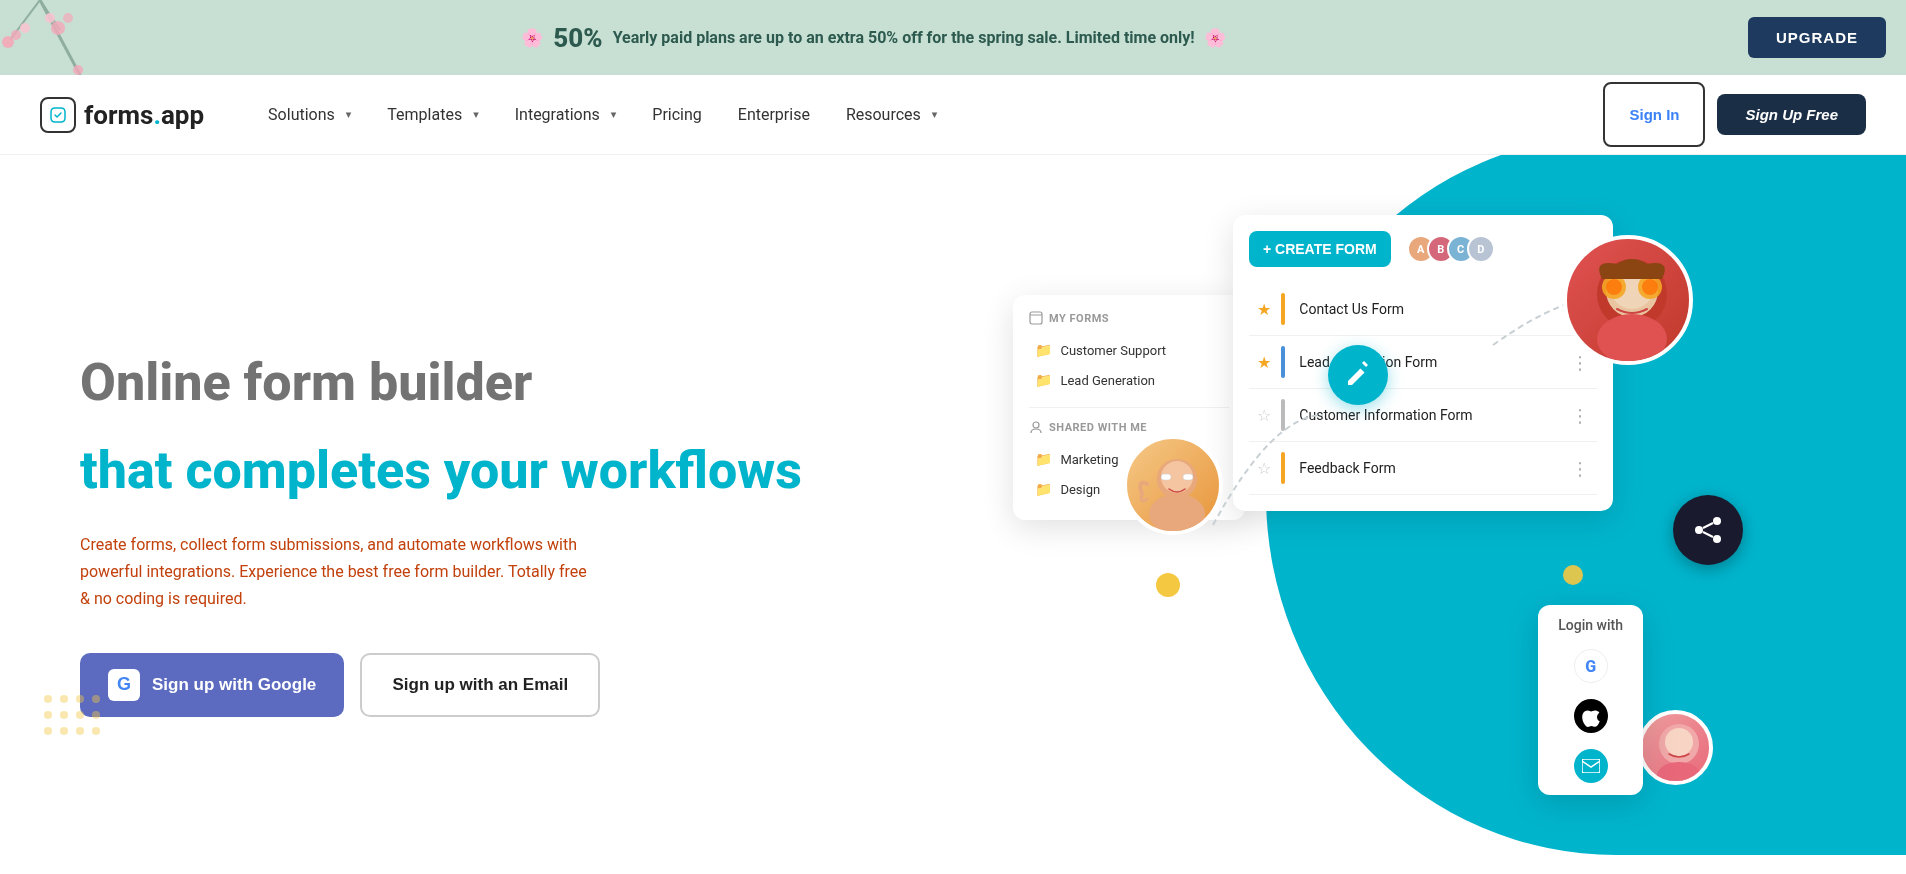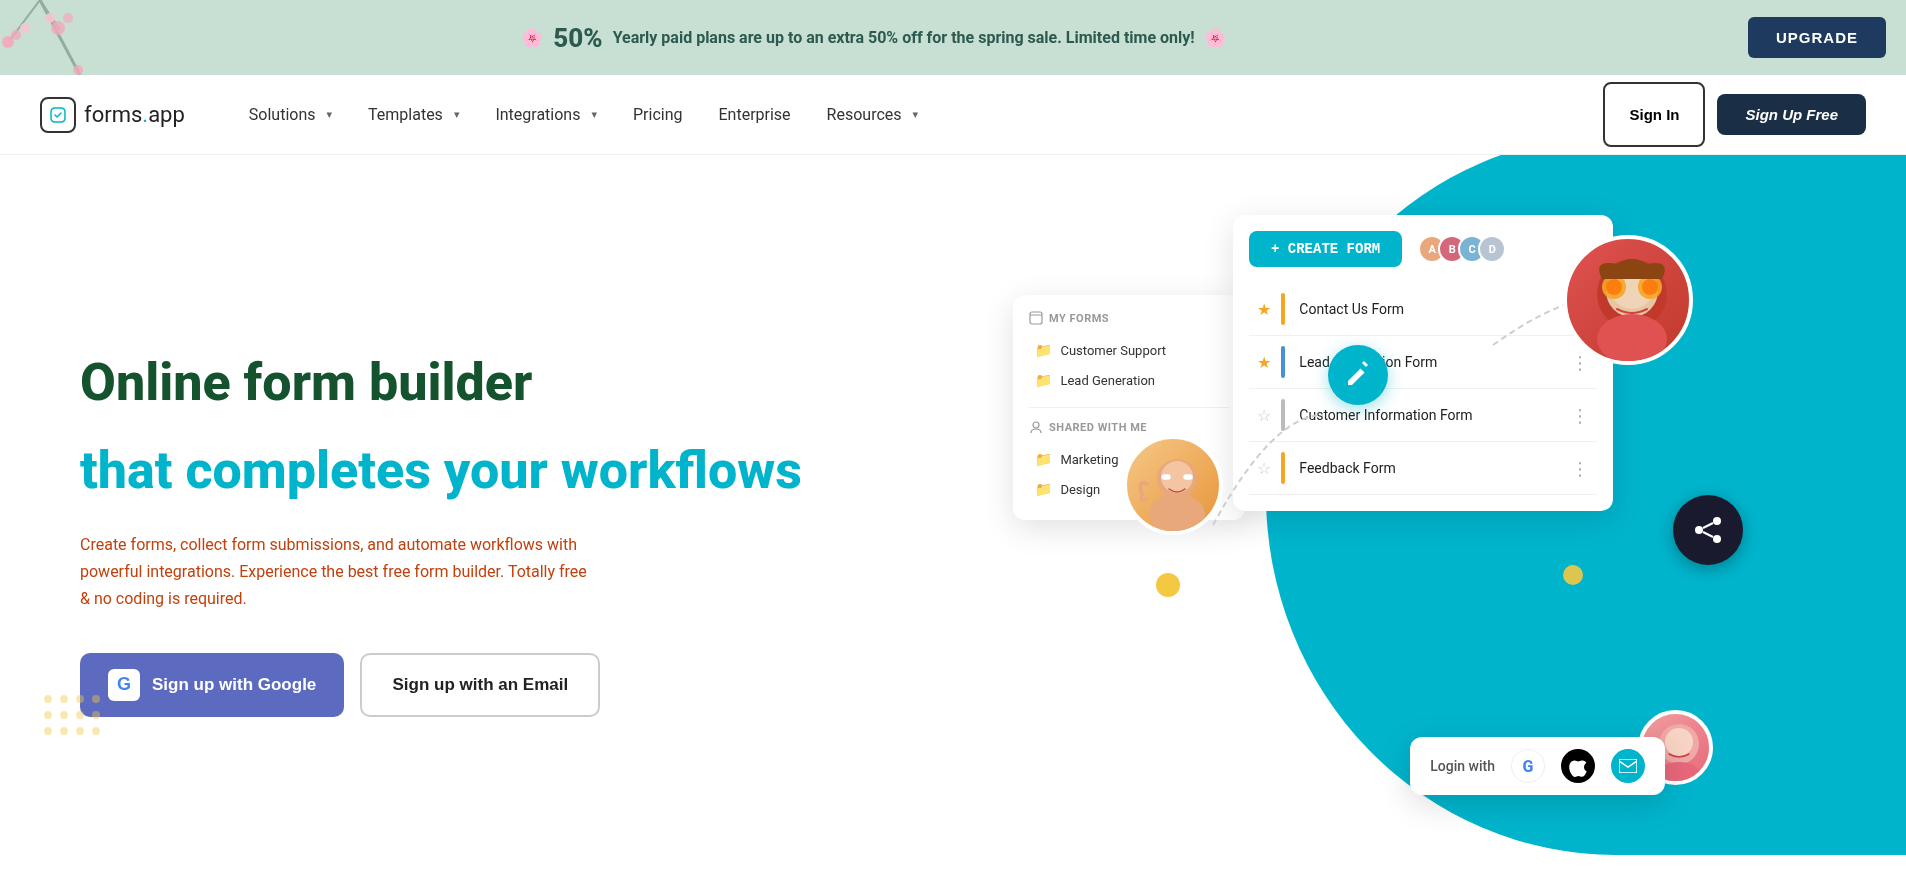--- a/index.html
+++ b/index.html
@@ -76,22 +76,22 @@
       height: 36px;
       border: 2px solid #333;
       border-radius: 8px;
       display: flex;
       align-items: center;
       justify-content: center;
       color: #00b4cc;
       font-size: 18px;
     }
     .logo-text {
-      font-size: 22px;
-      font-weight: 400;
+      font-size: 26px;
+      font-weight: 700;
       color: #222;
     }
     .logo-text span { color: #00b4cc; }
     .nav-links {
       display: flex;
       align-items: center;
       gap: 8px;
       flex: 1;
     }
     .nav-item {
@@ -107,21 +107,21 @@
     }
     .nav-item .chevron { font-size: 11px; color: #666; }
     .nav-actions {
       display: flex;
       align-items: center;
       gap: 12px;
     }
     .sign-in-btn {
       border: 2px solid #333;
       background: white;
-      color: #000000;
+      color: #3b82f6;
       padding: 22px 24px;
       font-size: 15px;
       font-weight: 600;
       border-radius: 8px;
       cursor: pointer;
     }
     .sign-up-btn {
       background: #1a2e45;
       color: white;
       border: none;
@@ -146,21 +146,21 @@
       padding: 80px 40px 40px 80px;
       display: flex;
       flex-direction: column;
       justify-content: center;
       position: relative;
       z-index: 5;
     }
     .hero-title {
       font-size: 52px;
       font-weight: 800;
-      color: #14532d;
+      color: #737373;
       line-height: 1.15;
       margin-bottom: 28px;
     }
     .hero-subtitle {
       font-size: 52px;
       font-weight: 800;
       color: #00b4cc;
       line-height: 1.15;
       margin-bottom: 30px;
     }
@@ -290,29 +290,28 @@
       background: white;
       border-radius: 12px;
       box-shadow: 0 8px 32px rgba(0,0,0,0.12);
       padding: 16px;
       z-index: 6;
     }
     .create-form-btn {
       background: #00b4cc;
       color: white;
       border: none;
-      padding: 10px 22px;
+      padding: 10px 14px;
       border-radius: 8px;
       font-size: 14px;
       font-weight: 600;
       cursor: pointer;
       display: flex;
       align-items: center;
       gap: 6px;
-      font-family: Liberation Mono, monospace;
     }
     .avatars {
       display: flex;
       margin-left: 16px;
     }
     .avatar-circle {
       width: 28px;
       height: 28px;
       border-radius: 50%;
       border: 2px solid white;
@@ -722,21 +721,21 @@
 
       <div class="circle-person" style="position:absolute; right:-20px; bottom:10px; width:75px; height:75px; background: linear-gradient(135deg, #f0a0a0, #e8687a); z-index:8;">
         <svg width="75" height="75" viewBox="0 0 75 75">
           <circle cx="37" cy="30" r="20" fill="#f0a8a8"></circle>
           <circle cx="37" cy="28" r="14" fill="#f8d4c4"></circle>
           <path d="M27 40 Q37 46 47 40" stroke="#c44" stroke-width="1.5" fill="none" stroke-linecap="round"></path>
           <ellipse cx="37" cy="62" rx="22" ry="14" fill="#e8687a"></ellipse>
         </svg>
       </div>
 
-      <div class="login-with-panel" style="position:absolute; right:28px; bottom:0px;">
+      <div class="login-with-panel" style="position:absolute; right:50px; bottom:0px;flex-direction:column;">
         <span>Login with</span>
         <div class="login-icon login-google">
           <span style="font-weight:800;font-size:16px;color:#4285f4">G</span>
         </div>
         <div class="login-icon login-apple">
           <svg width="18" height="22" viewBox="0 0 18 22" fill="white">
             <path d="M15 12c0-2.8 2.3-4.2 2.4-4.3-1.3-1.9-3.3-2.1-4-2.2-1.7-.2-3.3 1-4.2 1s-2.2-1-3.6-.9c-1.8.1-3.5 1.1-4.5 2.7-1.9 3.3-.5 8.2 1.4 10.9.9 1.3 2 2.8 3.4 2.7 1.4-.1 1.9-.9 3.6-.9s2.1.9 3.5.8c1.5-.1 2.4-1.3 3.3-2.6.6-.9 1.1-1.9 1.4-2.9-2.7-1.1-2.7-4.3-2.7-4.3z"></path>
           </svg>
         </div>
         <div class="login-icon login-email-icon">

